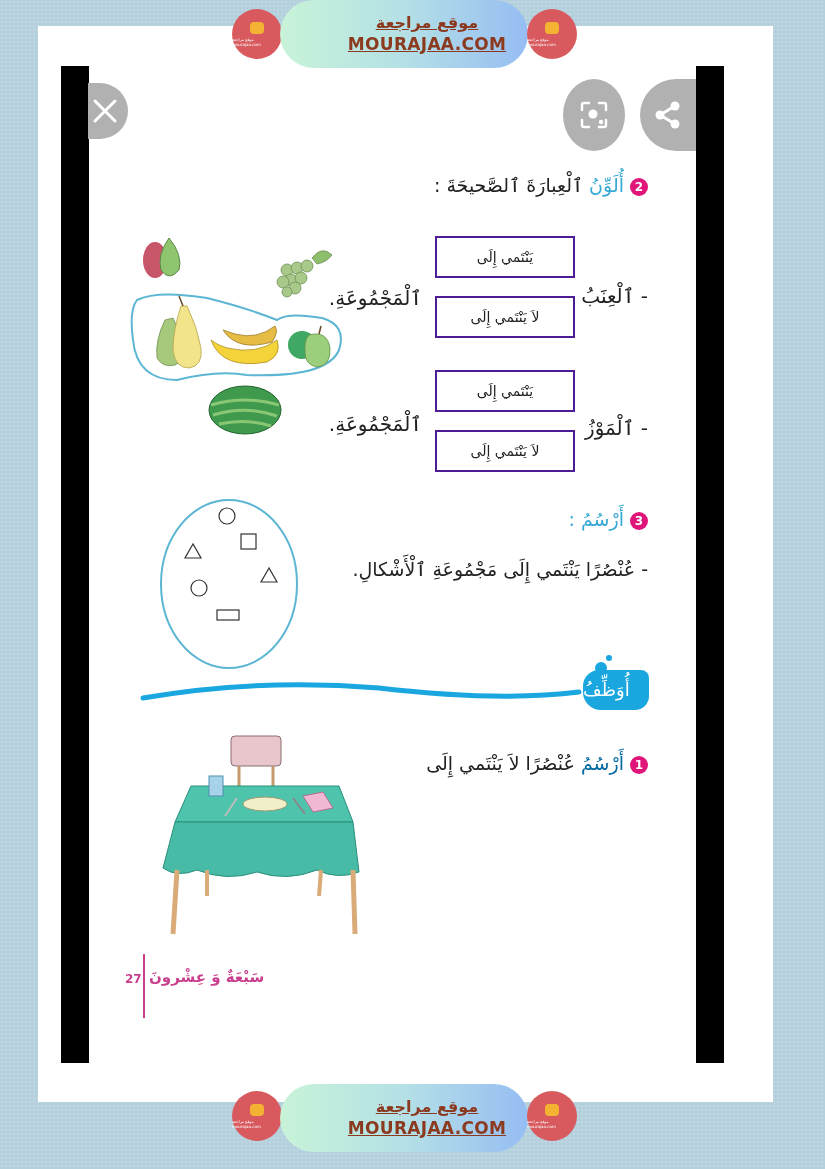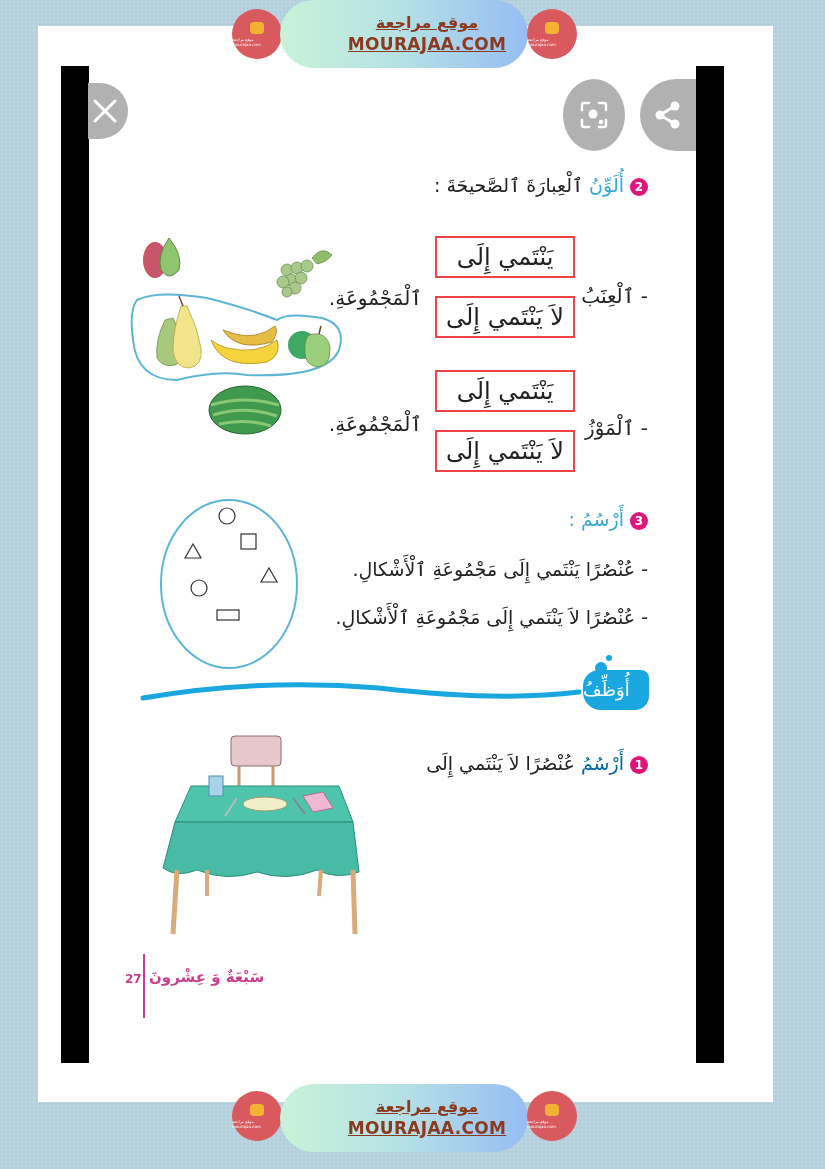--- a/index.html
+++ b/index.html
@@ -57,22 +57,22 @@
   .rtl { direction: rtl; font-family: "DejaVu Sans", sans-serif; color: #222; }
   .num-badge {
     display: inline-block; width: 18px; height: 18px; border-radius: 50%;
     background: #e0157a; color: #fff; font-size: 12px; font-weight: bold;
     text-align: center; line-height: 18px; vertical-align: middle;
   }
   .cyan { color: #36a9d4; }
   .heading { position: absolute; font-size: 19px; }
   .word { position: absolute; font-size: 20px; }
   .opt-box {
-    position: absolute; width: 140px; height: 42px; border: 2px solid #ef4444;
-    display: flex; align-items: center; justify-content: center; font-size: 24px;
+    position: absolute; width: 140px; height: 42px; border: 2px solid #4c1d95;
+    display: flex; align-items: center; justify-content: center; font-size: 14px;
     background: #fff;
   }
   .line { position: absolute; font-size: 19px; white-space: nowrap; }
   .pink { color: #c93f8e; }
 </style>
 </head>
 <body>
 
 <div class="page"></div>
 <div class="black-frame"></div>
@@ -137,21 +137,20 @@
       <ellipse cx="118" cy="180" rx="36" ry="24" fill="#3f9a4e" stroke="#23652e" stroke-width="1"></ellipse>
       <path d="M84 175 Q118 165 152 175 M86 185 Q118 175 150 186 M92 194 Q118 188 144 196" stroke="#8ac775" stroke-width="3" fill="none"></path>
     </g>
   </svg>
 
   <div class="heading rtl" style="right:48px; top:442px;">
     <span class="num-badge">3</span>
     <span class="cyan">أَرْسُمُ :</span>
   </div>
   <div class="line rtl" style="right:48px; top:492px;">- عُنْصُرًا يَنْتَمي إِلَى مَجْمُوعَةِ ٱلْأَشْكالِ.</div>
-  <div class="line rtl" style="right:48px; top:540px;">- عُنْصُرًا لاَ يَنْتَمي إِلَى مَجْمُوعَةِ ٱلْأَشْكالِ.</div>
 
   <svg style="position:absolute; left:68px; top:430px;" width="150" height="180">
     <ellipse cx="72" cy="88" rx="68" ry="84" fill="none" stroke="#5cb6d3" stroke-width="2"></ellipse>
     <circle cx="70" cy="20" r="8" fill="none" stroke="#333" stroke-width="1.2"></circle>
     <rect x="84" y="38" width="15" height="15" fill="none" stroke="#333" stroke-width="1.2"></rect>
     <polygon points="36,48 28,62 44,62" fill="none" stroke="#333" stroke-width="1.2"></polygon>
     <polygon points="112,72 104,86 120,86" fill="none" stroke="#333" stroke-width="1.2"></polygon>
     <circle cx="42" cy="92" r="8" fill="none" stroke="#333" stroke-width="1.2"></circle>
     <rect x="60" y="114" width="22" height="10" fill="none" stroke="#333" stroke-width="1.2"></rect>
   </svg>

